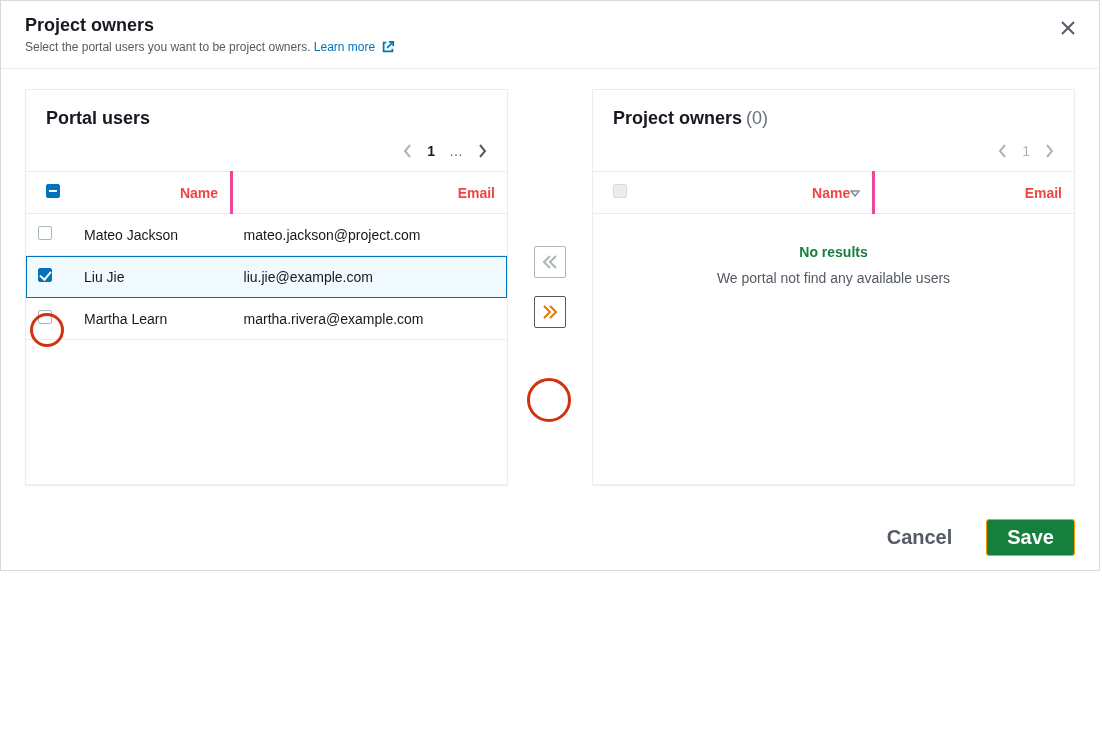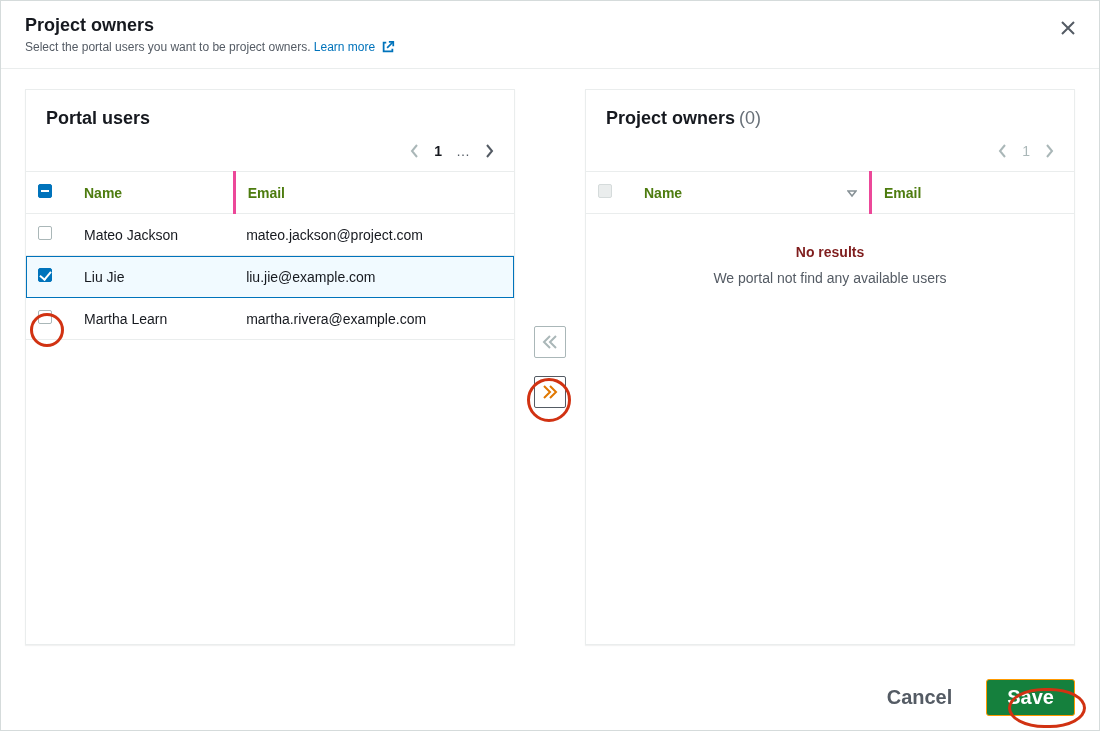--- a/index.html
+++ b/index.html
@@ -5,21 +5,21 @@
   * { box-sizing: border-box; }
   html, body {
     margin: 0; padding: 0;
     font-family: "Amazon Ember", "Helvetica Neue", Arial, sans-serif;
     font-size: 14px;
     color: #16191f;
     background: #fff;
   }
   .modal {
     width: 1100px;
-    height: 731px;
+    height: 571px;
     border: 1px solid #d5dbdb;
     display: flex;
     flex-direction: column;
   }
   .modal-header {
     padding: 14px 24px 14px 24px;
     border-bottom: 1px solid #eaeded;
     position: relative;
   }
   .modal-title {
@@ -41,21 +41,21 @@
     position: absolute;
     top: 18px; right: 24px;
     cursor: pointer;
     color: #545b64;
     font-size: 18px;
   }
   .modal-body {
     flex: 1;
     padding: 20px 24px;
     display: flex;
-    gap: 0;
+    gap: 7px;
   }
   .panel {
     flex: 1;
     border: 1px solid #eaeded;
     box-shadow: 0 1px 1px rgba(0,0,0,0.05);
     background: #fff;
     display: flex;
     flex-direction: column;
   }
   .panel-header {
@@ -83,27 +83,27 @@
     display: inline-flex;
   }
   .paginator .pg-btn.active { color: #545b64; }
   .paginator .pg-num { font-weight: 700; color: #16191f; }
   .paginator .pg-ellipsis { color: #545b64; }
   table.user-table {
     width: 100%;
     border-collapse: collapse;
   }
   table.user-table th {
-    text-align: left;
+    text-align: right;
     font-weight: 700;
     font-size: 14px;
     padding: 12px 12px;
     border-top: 1px solid #eaeded;
     border-bottom: 1px solid #eaeded;
-    color: #4d7c0f;
+    color: #ef4444;
   }
   table.user-table th.col-divider { border-left: 3px solid #ec4899; }
   table.user-table td {
     padding: 12px 12px;
     border-bottom: 1px solid #eaeded;
     font-size: 14px;
   }
   table.user-table tr.selected-row td {
     background: #f1faff;
   }
@@ -174,21 +174,21 @@
     border-color: #545b64;
     color: #545b64;
   }
   .empty-state {
     text-align: center;
     padding: 30px 20px;
     color: #545b64;
   }
   .empty-state .empty-title {
     font-weight: 700;
-    color: #7f1d1d;
+    color: #15803d;
     margin-bottom: 10px;
   }
   .modal-footer {
     padding: 14px 24px;
     display: flex;
     justify-content: flex-end;
     gap: 14px;
     align-items: center;
   }
   .btn {

